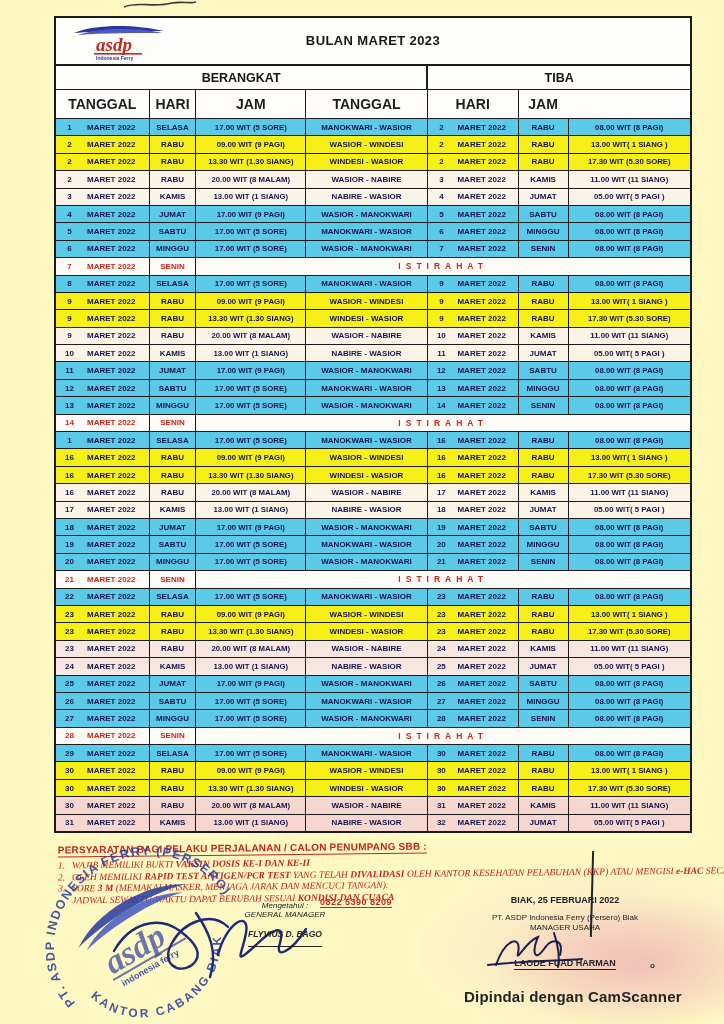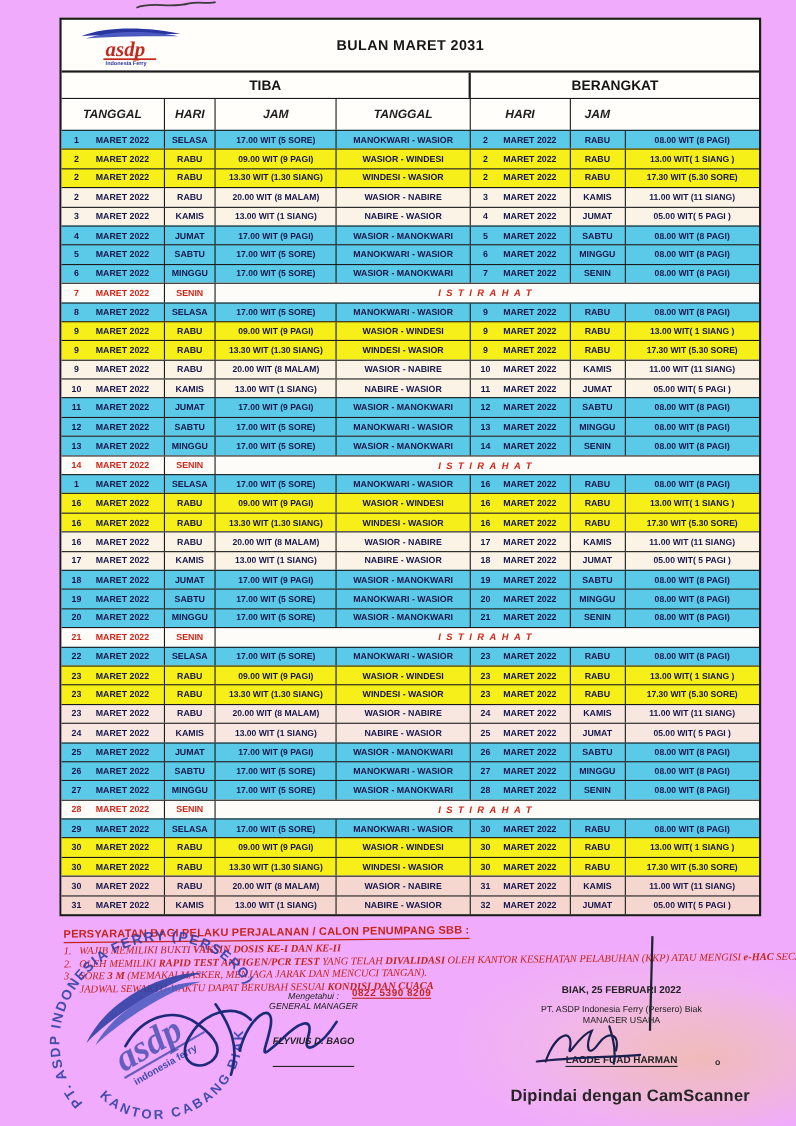--- a/index.html
+++ b/index.html
@@ -1,46 +1,46 @@
 <!DOCTYPE html>
 <html><head>
 <meta charset="utf-8">
 <style>
   html,body{margin:0;padding:0;background:#d9d9d6;}
   *{box-sizing:border-box;}
-  .page{position:relative;width:724px;height:1024px;background:#f0abfc;overflow:hidden;
+  .page{position:relative;width:724px;height:1024px;background:#fef9c3;overflow:hidden;
         font-family:"Liberation Sans",sans-serif;}
   
   .tbl{position:absolute;left:54px;top:16px;width:638px;border:2px solid #1b1b1b;background:#fffefb;}
   .title-row{position:relative;height:46px;display:flex;flex-direction:column;align-items:center;justify-content:center;}
   .title-line{font-weight:bold;font-size:13px;color:#161616;letter-spacing:.4px;line-height:16px;}
   .logo{position:absolute;left:12px;top:3px;width:118px;height:40px;}
   .logo svg{display:block;}
   .sec-row{display:grid;grid-template-columns:58.4% 41.6%;height:25px;border-top:2px solid #1b1b1b;}
   .sec-cell{display:flex;align-items:center;justify-content:center;font-weight:bold;font-size:12.5px;color:#141414;}
   .sec-cell + .sec-cell{border-left:2px solid #1b1b1b;}
   .trow{display:grid;grid-template-columns:14.6% 7.4% 17.3% 19.2% 14.3% 7.9% 19.3%;border-top:1.5px solid #1b1b1b;}
   .head-row{height:29px;}
-  .head-row .cell{font-size:11px;color:#1d1d1d;font-style:italic;}
+  .head-row .cell{font-size:14px;color:#1d1d1d;}
   .data-row{height:17.4px;}
   .cell{border-left:1.5px solid #1b1b1b;display:flex;align-items:center;justify-content:center;
         font-weight:bold;font-size:8px;color:#15154c;white-space:nowrap;overflow:hidden;}
   .cell:first-child{border-left:none;}
   .cell.jam{font-size:7.8px;}
   .cell.tgl{justify-content:flex-start;padding-left:5px;}
   .tgl .dn{width:17px;text-align:center;flex:0 0 auto;}
   .tgl .mo{flex:1;text-align:center;padding-right:4px;}
   .row-cyan{background:#5bcae9;}
   .row-yellow{background:#f7ef18;}
   .row-cream{background:#faf3e6;}
   .row-blush{background:#f7e7e0;}
   .row-pink{background:#f6d7d0;}
   .row-rest{background:#fdfcf8;}
   .row-rest .cell{color:#d02418;}
-  .rest-span{grid-column:3/8;justify-content:center;letter-spacing:5px;color:#d02418;font-size:8.5px;font-style:italic;}
+  .rest-span{grid-column:3/8;justify-content:center;letter-spacing:5px;color:#d02418;font-size:8.5px;}
   
   .notes{position:absolute;left:58px;top:836px;width:660px;color:#c4251c;transform:rotate(-0.6deg);}
   .note-head{display:inline-block;font-weight:bold;font-size:10px;border-bottom:1.4px solid #c4251c;
              padding-bottom:1px;letter-spacing:.2px;}
   .note-lines{margin-top:3px;font-family:"Liberation Serif",serif;font-style:italic;font-size:9.5px;line-height:11.5px;}
   .note-line{white-space:nowrap;}
   .note-num{display:inline-block;width:14px;}
   .note-line .b{font-weight:bold;}
   .phone{position:absolute;left:320px;top:897px;font-weight:bold;font-size:9px;color:#c4251c;
          border-bottom:1.4px solid #c4251c;letter-spacing:.5px;}
@@ -53,22 +53,22 @@
   .sr-date{font-weight:bold;font-size:9px;}
   .sr-co{font-size:8px;margin-top:8px;}
   .sr-role{font-size:8px;margin-top:1px;}
   .sr-name{display:inline-block;margin-top:26px;font-weight:bold;font-size:9px;
            border-bottom:1.6px solid #222;padding-bottom:1px;}
   .pen-line{position:absolute;left:591px;top:851px;width:2px;height:86px;background:#1c2430;transform:rotate(1.5deg);}
   .pen-dot{position:absolute;left:650px;top:961px;font-size:8px;color:#333;font-weight:bold;}
   .sig-left-txt{position:absolute;left:225px;top:901px;width:120px;text-align:center;color:#222;font-style:italic;}
   .sl-label{font-size:8px;}
   .sl-role{font-size:8px;}
-  .sl-name{display:inline-block;margin-top:22px;font-weight:bold;font-size:8.5px;color:#222;
-           border-bottom:1.6px solid #222;padding-bottom:18px;}
+  .sl-name{display:inline-block;margin-top:10px;font-weight:bold;font-size:8.5px;color:#222;
+           border-bottom:1.6px solid #222;padding-bottom:7px;}
   .stamp{position:absolute;left:24px;top:843px;width:240px;height:190px;}
   .sig-left-svg{position:absolute;left:100px;top:893px;width:250px;height:95px;}
   .sig-right-svg{position:absolute;left:478px;top:925px;width:140px;height:48px;}
   .camscanner{position:absolute;left:464px;top:988px;font-weight:bold;font-size:15px;color:#242424;letter-spacing:.2px;}
   .squiggle{position:absolute;left:120px;top:0;}
 </style>
 </head>
 <body>
 
 <div class="page">
@@ -81,25 +81,25 @@
     <div class="title-row">
       <div class="logo">
         <svg width="118" height="40" viewBox="0 0 118 40">
           <path d="M6,12 C 30,2 70,4 96,10 C 70,10 30,10 6,12 Z" fill="#2a36a0"></path>
           <path d="M10,14 C 34,6 72,7 94,12 C 70,12 34,12 10,14 Z" fill="#4a5ac0"></path>
           <text x="28" y="30" font-family="Liberation Serif, serif" font-style="italic" font-weight="bold" font-size="19" fill="#c22a20">asdp</text>
           <rect x="26" y="32" width="48" height="1.6" fill="#c22a20"></rect>
           <text x="28" y="38.5" font-size="5" fill="#2a36a0" font-weight="bold">Indonesia Ferry</text>
         </svg>
       </div>
-      <div class="title-line">BULAN MARET 2031</div>
+      <div class="title-line">BULAN MARET 2023</div>
     </div>
     <div class="sec-row">
+      <div class="sec-cell">BERANGKAT</div>
       <div class="sec-cell">TIBA</div>
-      <div class="sec-cell">BERANGKAT</div>
     </div>
     <div class="trow head-row">
       <div class="cell">TANGGAL</div>
       <div class="cell">HARI</div>
       <div class="cell">JAM</div>
       <div class="cell">TANGGAL</div>
       <div class="cell">HARI</div>
       <div class="cell">JAM</div>
     </div>
     <div>

